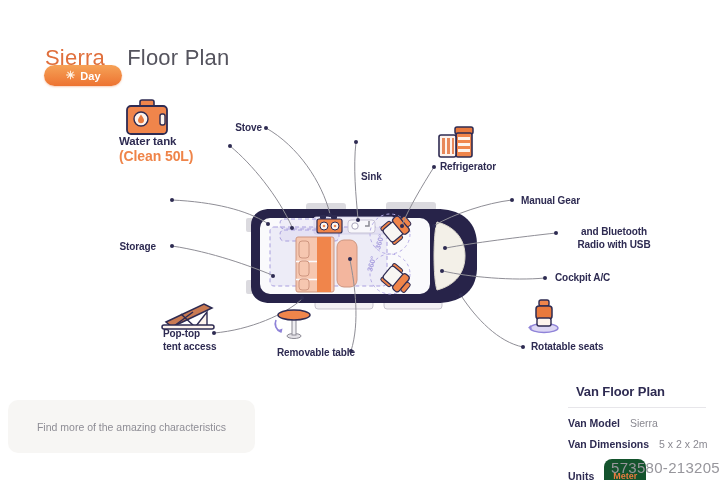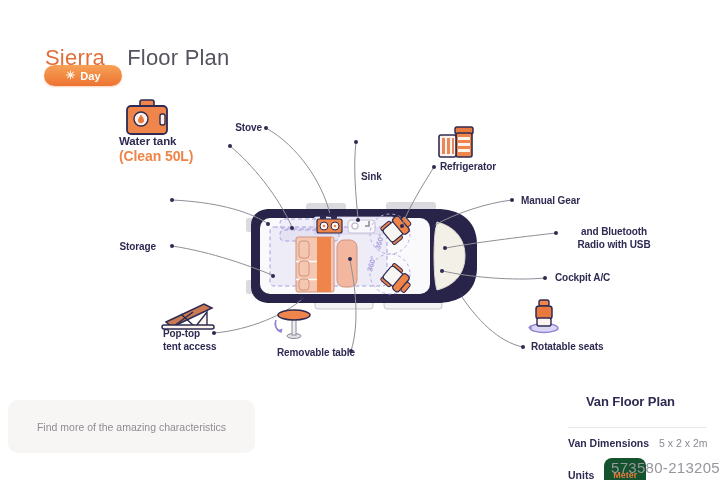--- a/index.html
+++ b/index.html
@@ -30,21 +30,21 @@
   .r{text-align:right;}
   .c{text-align:center;}
   
   .note-box{
     position:absolute;left:8px;top:400px;width:247px;height:53px;background:#F7F6F4;border-radius:10px;
     display:flex;align-items:center;justify-content:center;flex-direction:column;
     color:#8E8D95;font-size:10.5px;line-height:16px;text-align:center;
   }
   
   .panel{position:absolute;left:568px;top:376px;width:140px;}
-  .panel h2{margin:18px;font-size:13px;font-weight:700;color:#2E2B52;letter-spacing:-0.1px;}
+  .panel h2{margin:8px;font-size:13px;font-weight:700;color:#2E2B52;letter-spacing:-0.1px;}
   .panel .rule{height:1px;background:#E7E6EA;margin:8px 0 9px 0;width:138px;}
   .prow{display:flex;align-items:center;margin-bottom:9px;white-space:nowrap;}
   .prow .k{font-size:10.5px;font-weight:700;color:#2E2B52;}
   .prow .v{font-size:10.5px;color:#8A8991;margin-left:10px;}
   .badge{
     display:inline-block;margin-left:10px;background:#14532d;color:#E97B3F;
     font-size:9px;font-weight:700;border-radius:8px;padding:12px 9px;
   }
   .idnum{position:absolute;left:611px;top:459px;font-size:15px;color:#97969C;letter-spacing:0.3px;white-space:nowrap;}
 </style>
@@ -255,20 +255,24 @@
     <div class="lbl" style="left:531px;top:340px;">Rotatable seats</div>
 
     <div class="note-box">
       <div>Find more of the amazing characteristics</div>
     </div>
 
     <div class="panel">
       <h2>Van Floor Plan</h2>
       <div class="rule"></div>
       <div class="prow">
+        <span class="k">Van Model</span>
+        <span class="v">Sierra</span>
+      </div>
+      <div class="prow">
         <span class="k">Van Dimensions</span>
         <span class="v">5 x 2 x 2m</span>
       </div>
       <div class="prow">
         <span class="k">Units</span>
         <span class="badge">Meter</span>
       </div>
     </div>
 
     <div class="idnum">573580-21320587</div>

